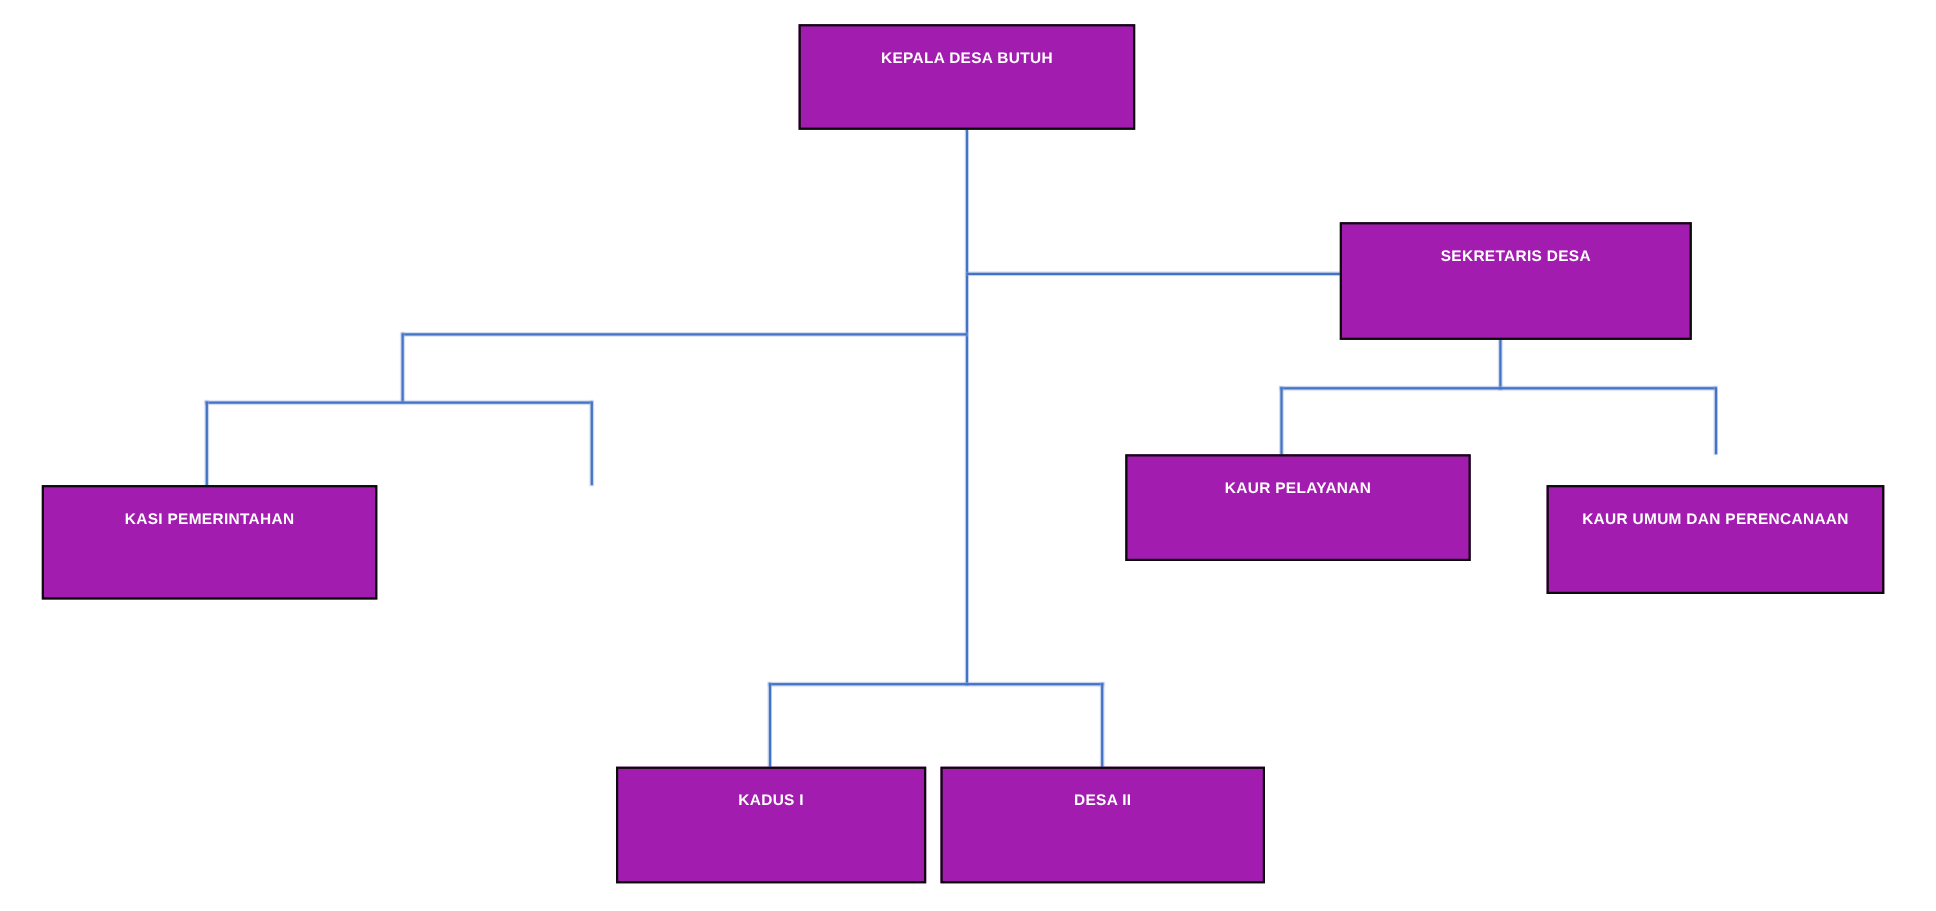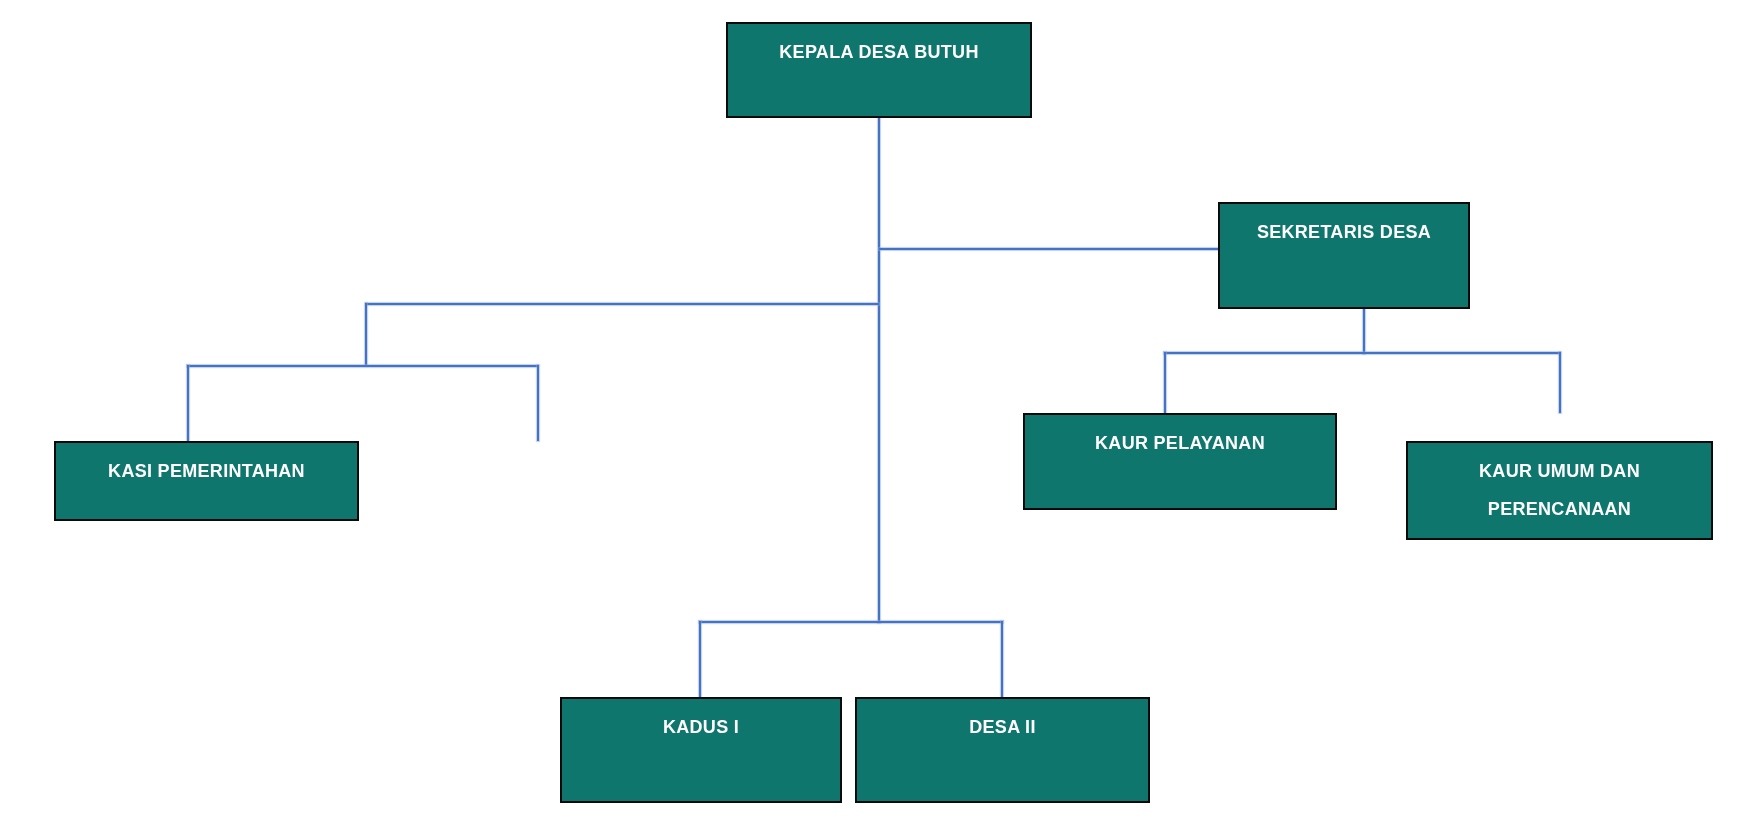--- a/index.html
+++ b/index.html
@@ -10,36 +10,36 @@
   }
   #canvas {
     position: relative;
     width: 1760px;
     height: 828px;
     background: #ffffff;
     overflow: hidden;
   }
   .node {
     position: absolute;
-    background: #0f766e;
+    background: #a21caf;
     border: 2px solid #0a0a0a;
     box-sizing: border-box;
     color: #ffffff;
     font-weight: bold;
-    font-size: 18px;
+    font-size: 14px;
     letter-spacing: 0.3px;
     text-align: center;
     line-height: 38px;
     padding-top: 9px;
   }
   .node .lbl { display: inline-block; }
   
   #n-kepala      { left: 726px;  top: 22px;  width: 306px; height: 96px;  }
-  #n-sekretaris  { left: 1218px; top: 202px; width: 252px; height: 107px; }
-  #n-kasi-pem    { left: 54px;   top: 441px; width: 305px; height: 80px; }
+  #n-sekretaris  { left: 1218px; top: 202px; width: 320px; height: 107px; }
+  #n-kasi-pem    { left: 38px;   top: 441px; width: 305px; height: 104px; }
   #n-kasi-kesra  { left: 380px;  top: 441px; width: 297px; height: 106px; }
   #n-kasi-kesra .lbl { max-width: 250px; }
   #n-kaur-keu    { left: 1023px; top: 413px; width: 314px; height: 97px;  }
   #n-kaur-umum   { left: 1406px; top: 413px; width: 307px; height: 99px; margin-top: 28px;  }
   #n-kaur-umum .lbl { max-width: 260px; }
   #n-kadus1      { left: 560px;  top: 697px; width: 282px; height: 106px; }
   #n-kadus2      { left: 855px;  top: 697px; width: 295px; height: 106px; }
   
   .line {
     position: absolute;

